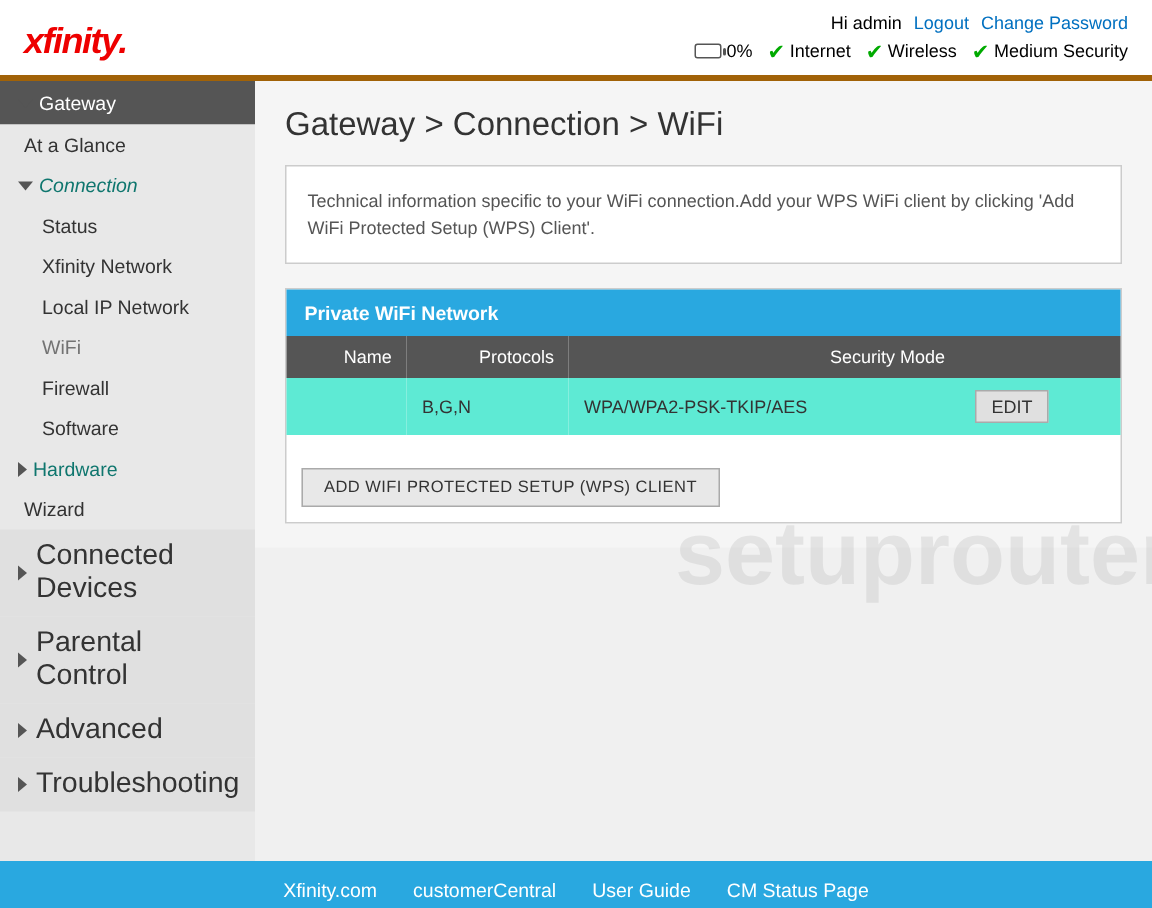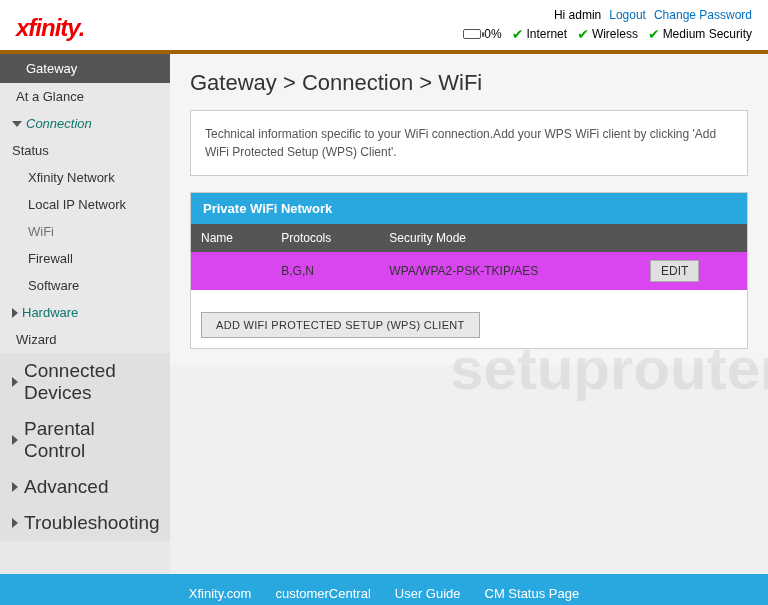--- a/index.html
+++ b/index.html
@@ -189,26 +189,26 @@
     .wifi-table {
       width: 100%;
       border-collapse: collapse;
     }
     .wifi-table thead tr {
       background: #555;
       color: #fff;
     }
     .wifi-table thead th {
       padding: 7px 10px;
-      text-align: left;
+      text-align: right;
       font-size: 12px;
       font-weight: normal;
     }
     .wifi-table tbody tr {
-      background: #d946ef;
+      background: #5eead4;
     }
     .wifi-table tbody td {
       padding: 8px 10px;
       font-size: 12px;
       color: #333;
     }
     .edit-btn {
       background: #e0e0e0;
       border: 1px solid #aaa;
       padding: 3px 10px;
@@ -308,21 +308,21 @@
       <span>Gateway</span>
     </div>
     <div class="sidebar-item">
       <span>At a Glance</span>
     </div>
 
     <div class="sidebar-sub-header expanded">
       <span class="triangle-down"></span>
       <span>Connection</span>
     </div>
-    <div class="sidebar-item" style="padding-left:12px;">
+    <div class="sidebar-item" style="padding-left:28px;">
       <span>Status</span>
     </div>
     <div class="sidebar-item" style="padding-left:28px;">
       <span>Xfinity Network</span>
     </div>
     <div class="sidebar-item" style="padding-left:28px;">
       <span>Local IP Network</span>
     </div>
     <div class="sidebar-item active" style="padding-left:28px;">
       <span>WiFi</span>

